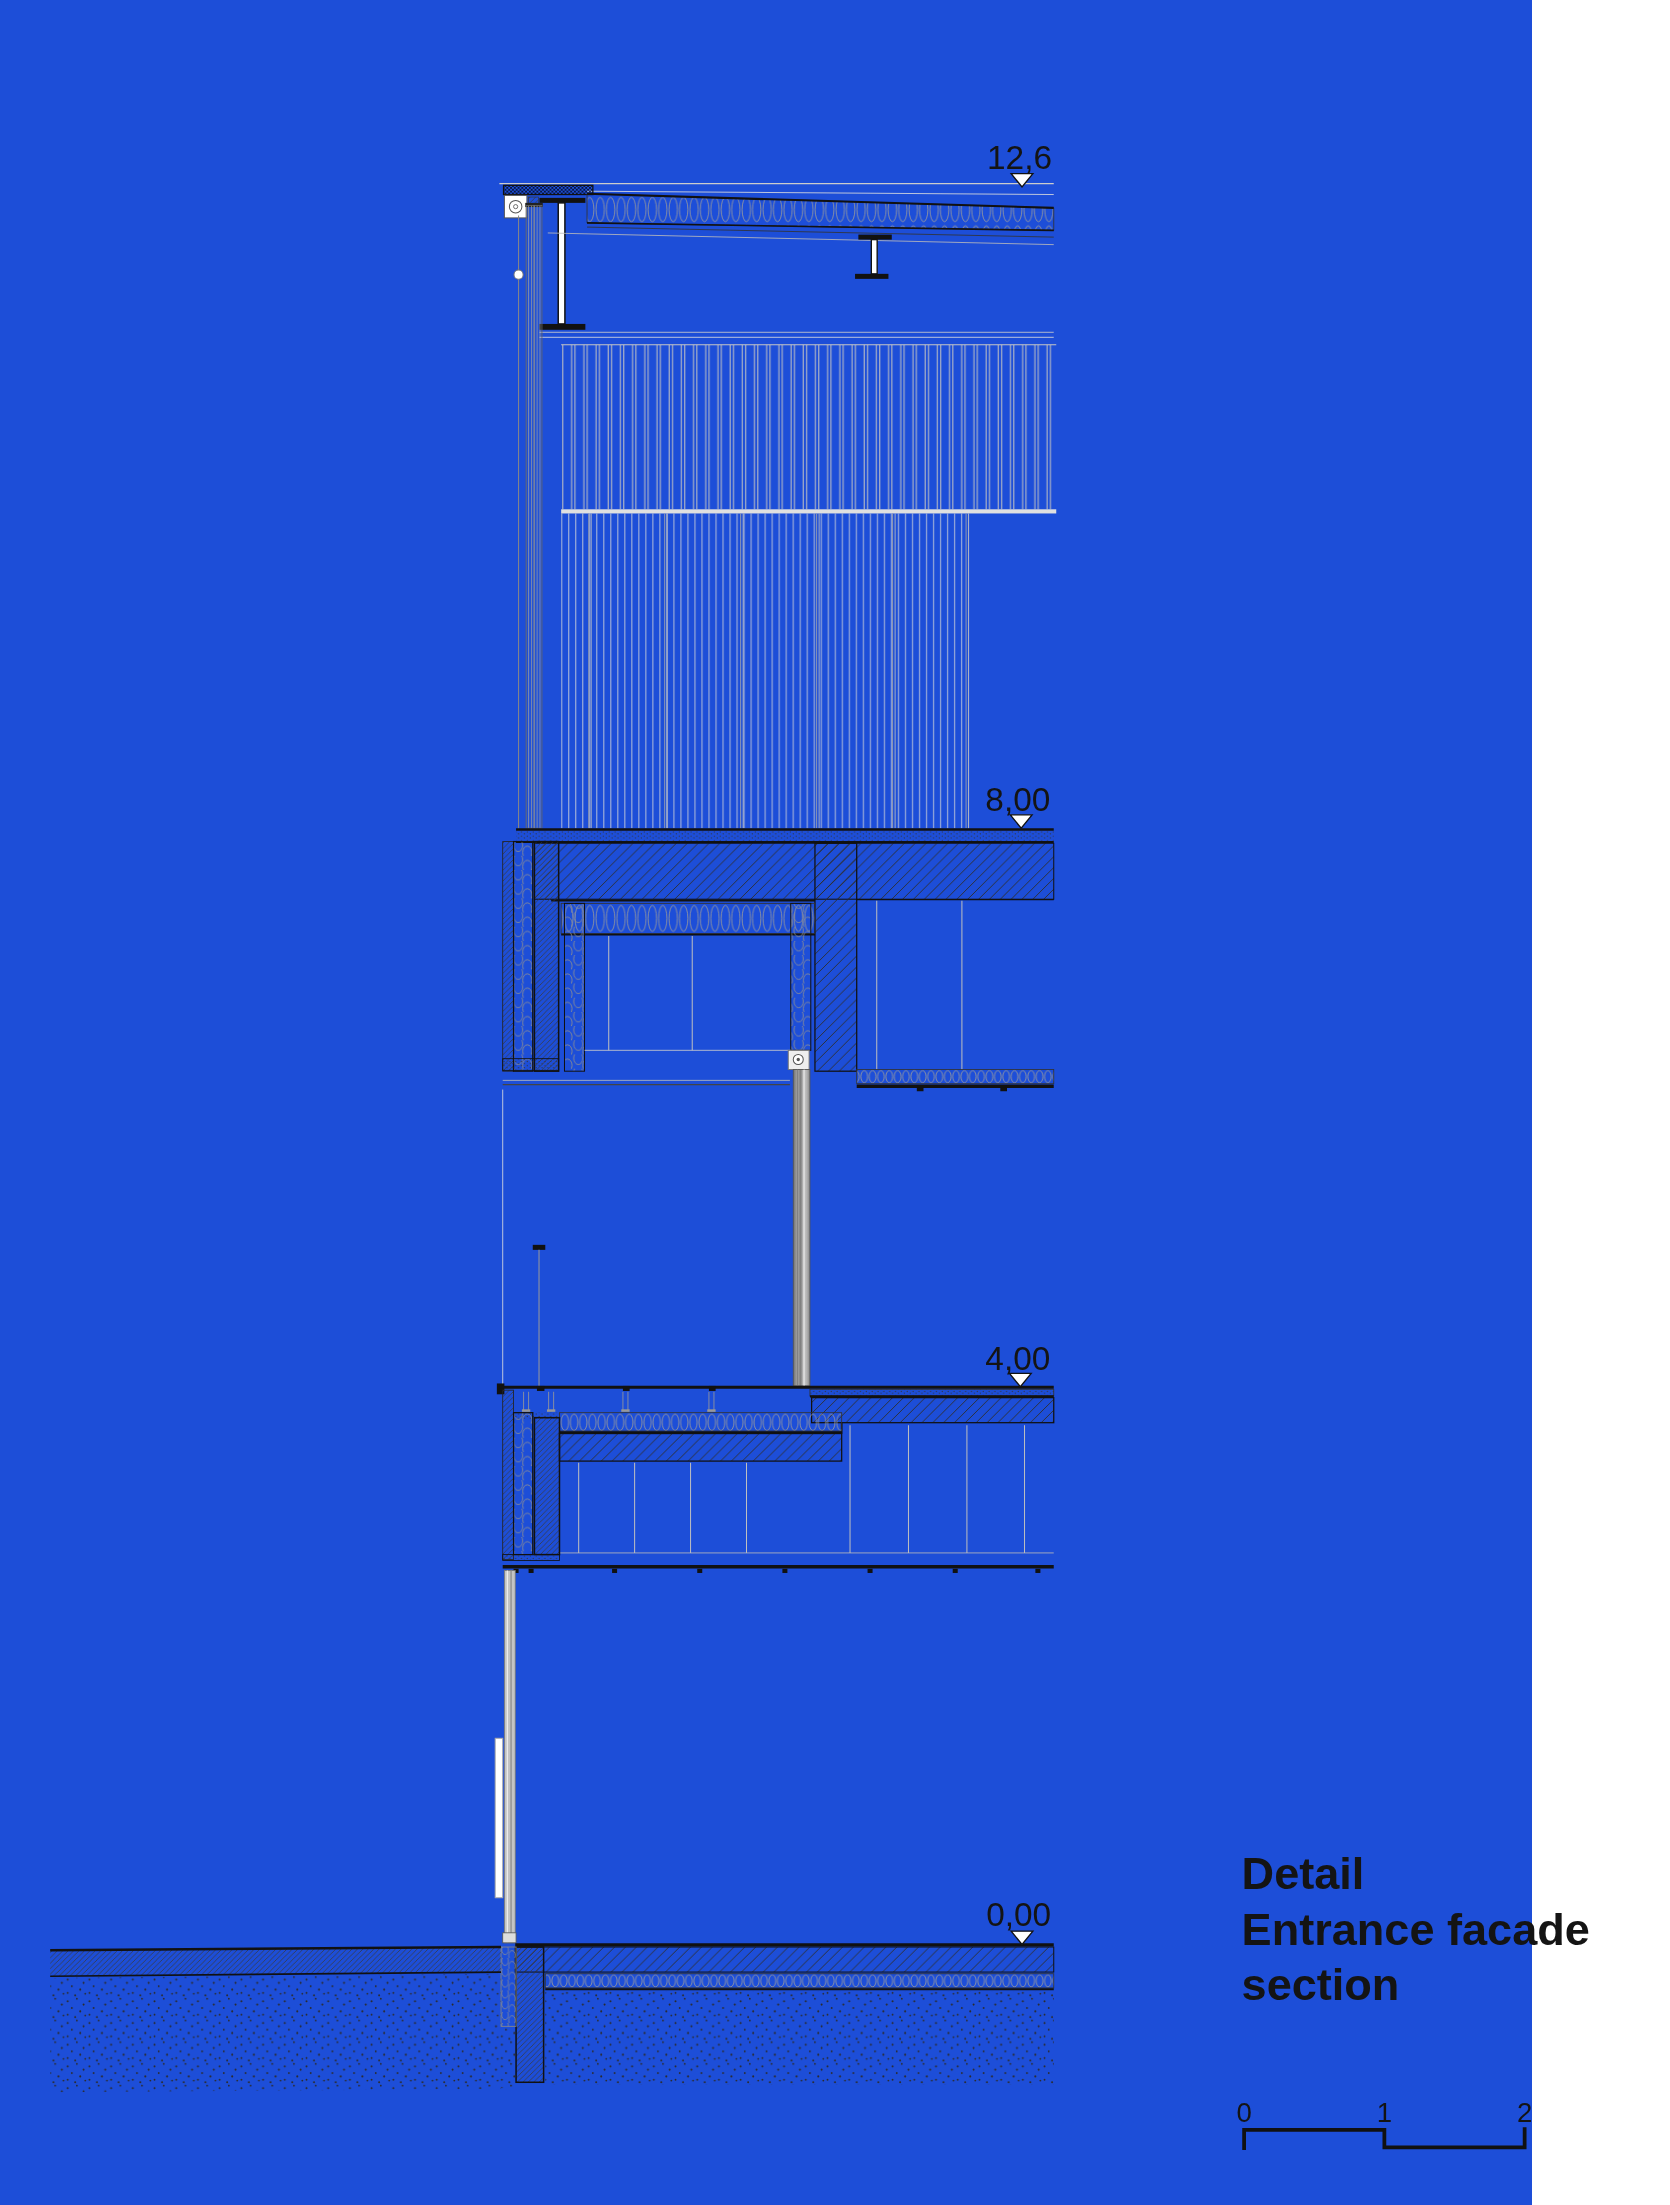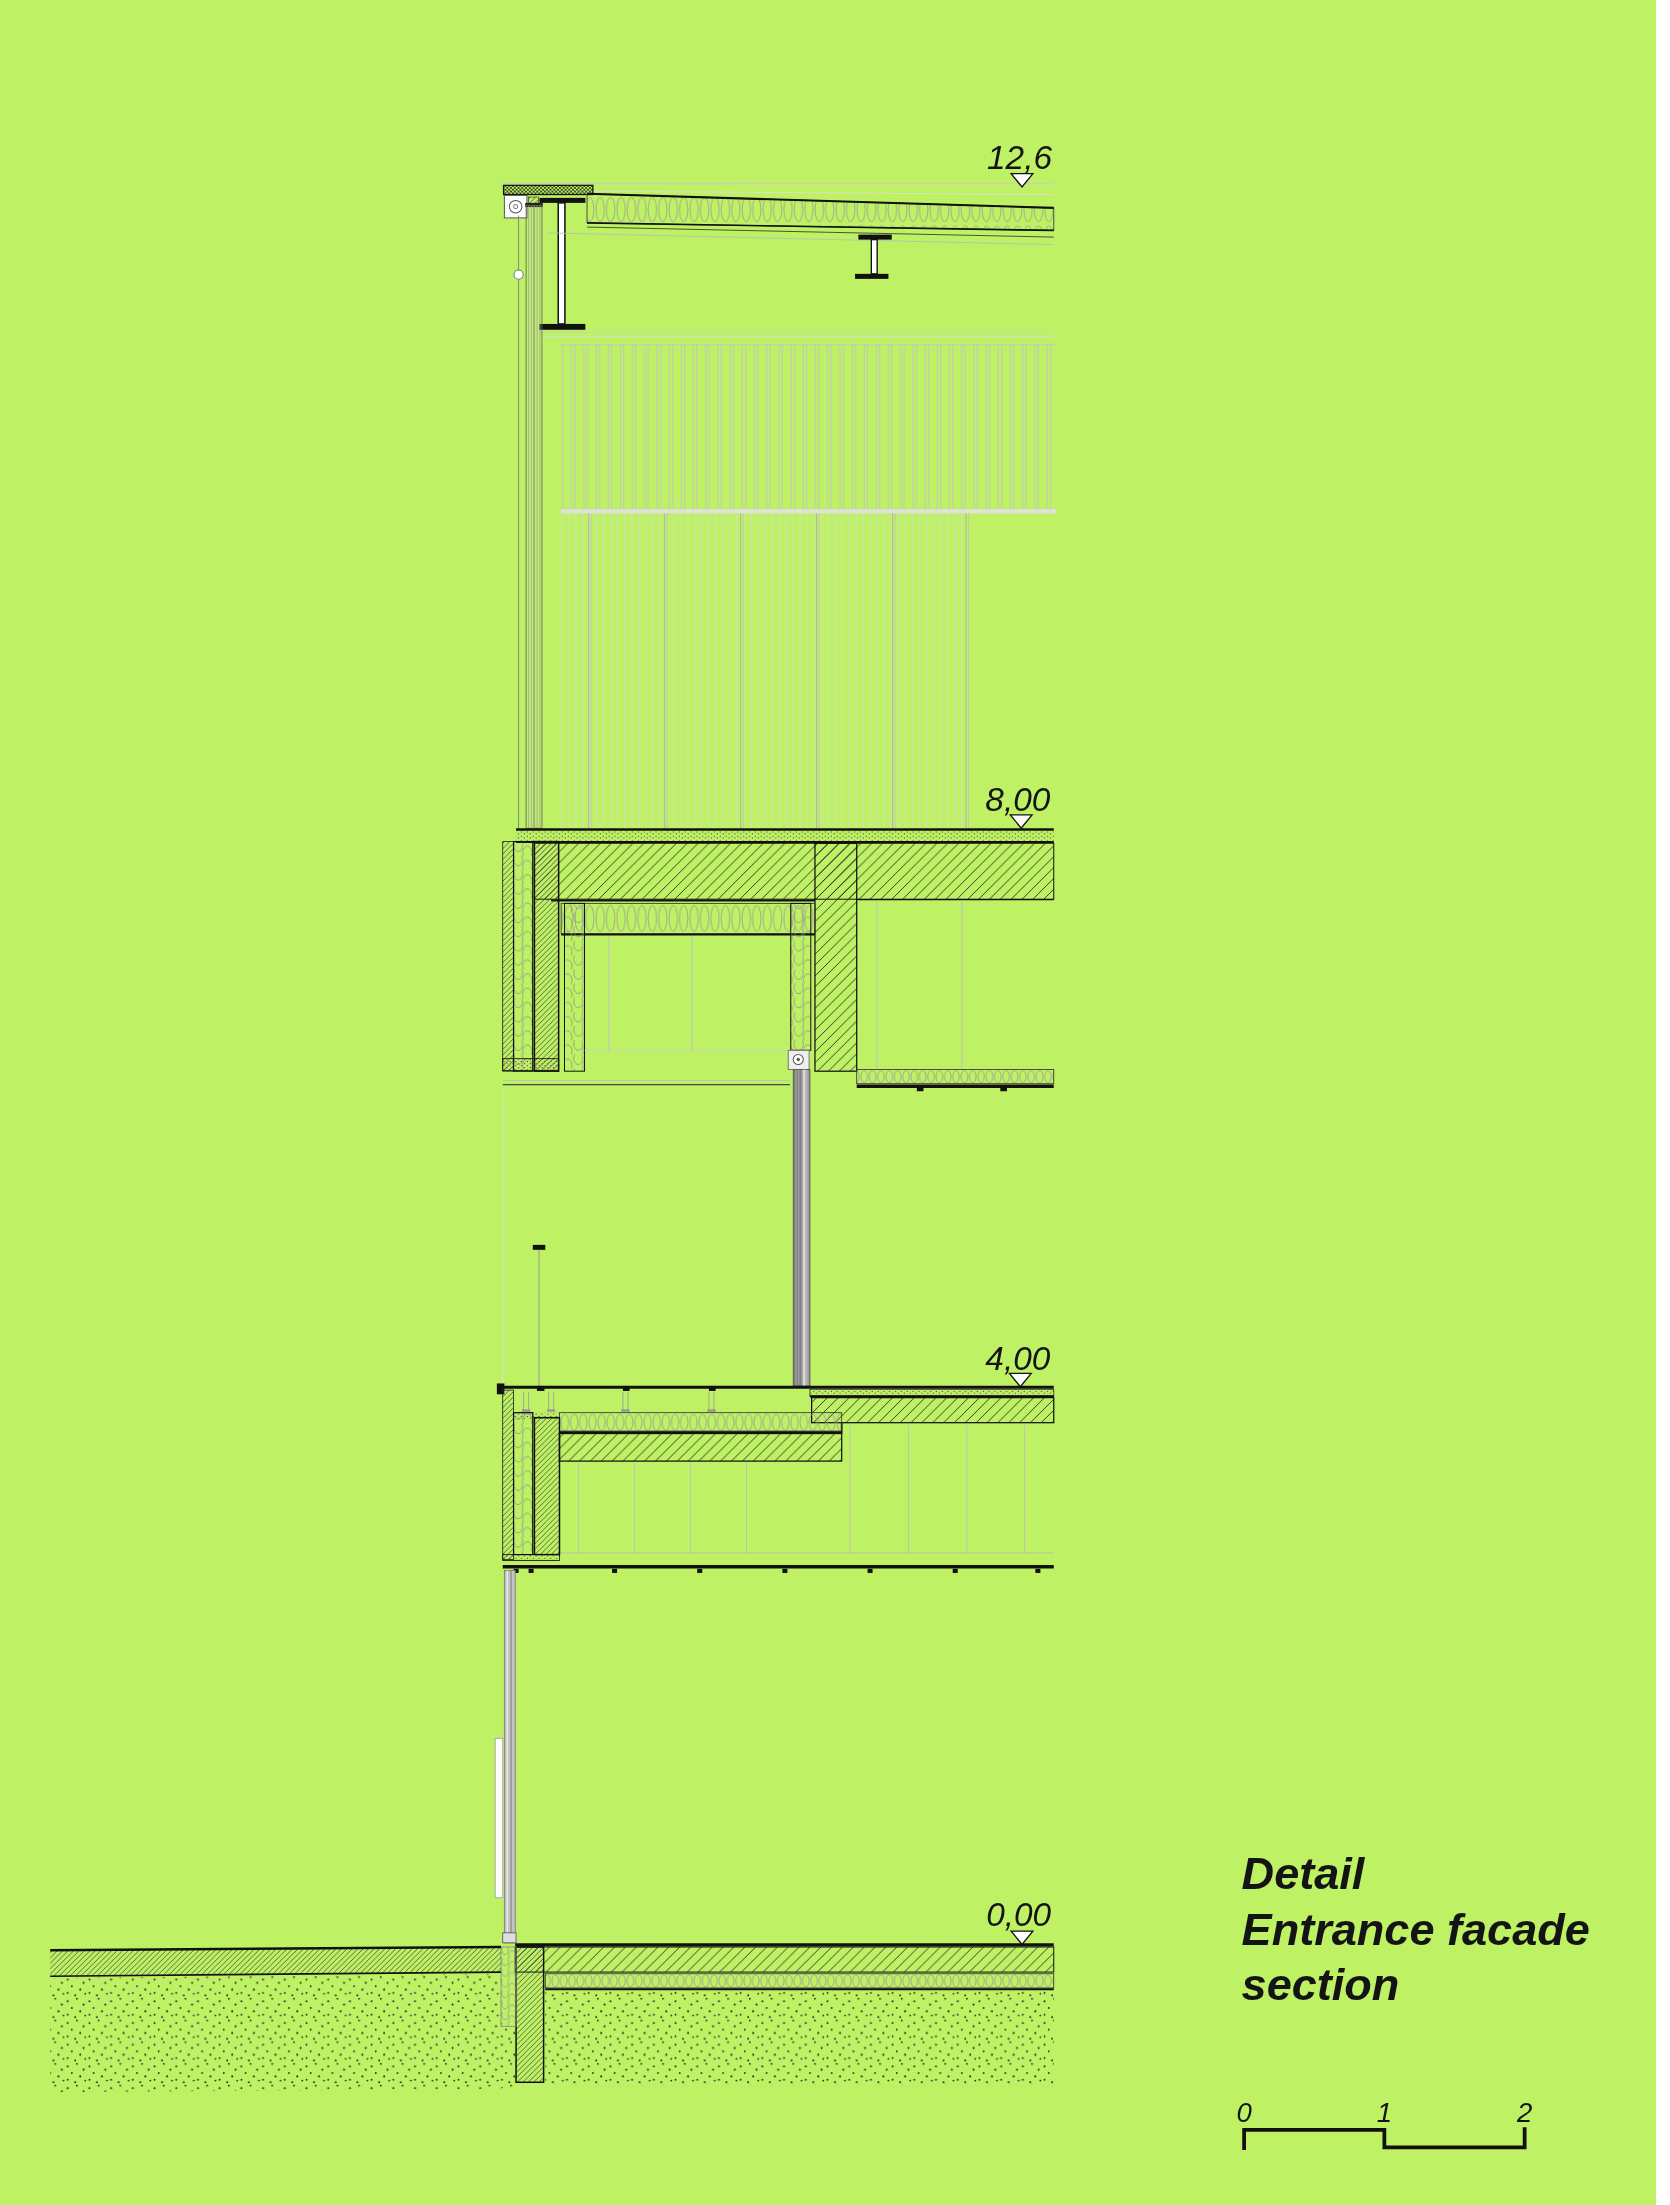--- a/index.html
+++ b/index.html
@@ -1,16 +1,16 @@
 <!DOCTYPE html>
 <html style="font-size:13.4px"><head>
 <meta charset="utf-8">
 <style>
   html,body{margin:0;padding:0;background:#ffffff;}
-  .stage{width:1656px;height:2205px;position:relative;background:#bef264;font-style:italic;}
+  .stage{width:1532px;height:2205px;position:relative;background:#1d4ed8;}
   svg{display:block;}
   text{font-family:"Liberation Sans","DejaVu Sans",sans-serif;fill:#141414;}
   .lvl-label{font-size:40px;}
   .title-line{font-size:54px;font-weight:bold;}
   .scale-num{font-size:33px;}
 </style>
 </head>
 <body>
 
 <div class="stage">

